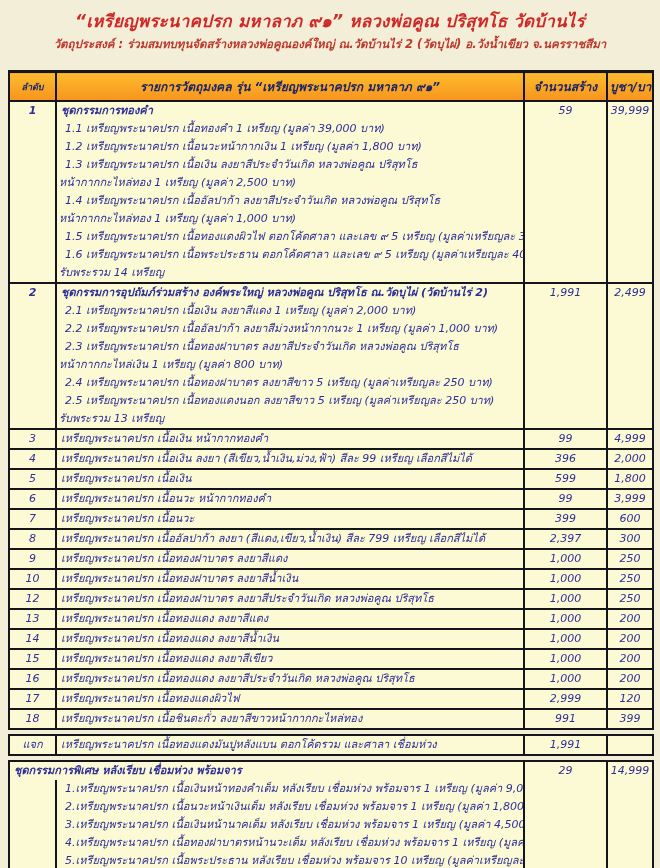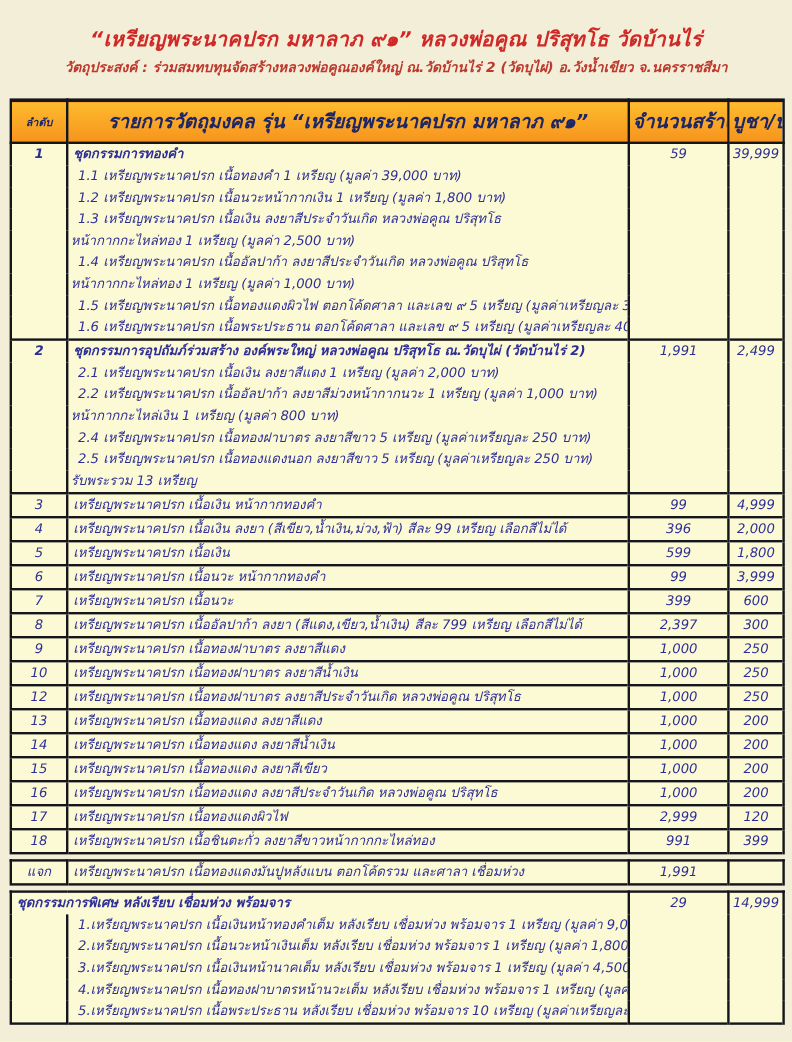--- a/index.html
+++ b/index.html
@@ -16,21 +16,21 @@
   body{
     width:660px;height:868px;
     background:var(--page_cream);
     font-family:"DejaVu Sans","Liberation Sans",sans-serif;
     overflow:hidden;
   }
   .page{padding:3px 8px 0 8px;}
   .title{
     text-align:center;color:var(--title_red);
     font-weight:bold;font-style:italic;
-    font-size:17px;line-height:27px;margin-top:17px;
+    font-size:17px;line-height:27px;margin-top:5px;
     letter-spacing:.2px;
   }
   .subtitle{
     text-align:center;color:var(--subtitle_red);
     font-weight:bold;font-style:italic;
     font-size:11.5px;line-height:19px;margin-bottom:16px;
   }
   table{
     width:644px;border-collapse:collapse;table-layout:fixed;
     background:var(--row_yellow);
@@ -38,21 +38,21 @@
   }
   table.main{border-top:3px solid var(--border_dark);}
   table.strip{margin-top:4px;padding-left:20px;}
   col.c-no{width:47px;}
   col.c-item{width:468px;}
   col.c-qty{width:83px;}
   col.c-price{width:46px;}
   th{
     background:linear-gradient(var(--header_top),var(--header_bottom));
     color:#1c2566;font-style:italic;font-weight:bold;
-    font-size:16px;padding:4px 2px;
+    font-size:12px;padding:4px 2px;
     border:2px solid var(--border_dark);
     overflow:hidden;white-space:nowrap;
   }
   th.h-no{font-size:9px;}
   td{
     color:var(--text_navy);
     font-size:11px;font-style:italic;
     line-height:16px;padding:1px 2px;
     vertical-align:top;
     border-left:2px solid var(--border_dark);
@@ -136,35 +136,47 @@
           <td class="item ind1">1.5 เหรียญพระนาคปรก เนื้อทองแดงผิวไฟ ตอกโค้ดศาลา และเลข ๙  5 เหรียญ (มูลค่าเหรียญละ 300 บาท)</td>
           <td class="qty"></td>
           <td class="price"></td>
         </tr>
         <tr>
           <td class="no"></td>
           <td class="item ind1">1.6 เหรียญพระนาคปรก เนื้อพระประธาน ตอกโค้ดศาลา และเลข ๙  5 เหรียญ (มูลค่าเหรียญละ 400 บาท)</td>
           <td class="qty"></td>
           <td class="price"></td>
         </tr>
+        <tr>
+          <td class="no"></td>
+          <td class="item ind2">รับพระรวม 14 เหรียญ</td>
+          <td class="qty"></td>
+          <td class="price"></td>
+        </tr>
         <tr class="block-start">
           <td class="no bold">2</td>
           <td class="item ind0 bold">ชุดกรรมการอุปถัมภ์ร่วมสร้าง องค์พระใหญ่ หลวงพ่อคูณ ปริสุทโธ ณ.วัดบุไผ่ (วัดบ้านไร่ 2)</td>
           <td class="qty">1,991</td>
           <td class="price">2,499</td>
         </tr>
         <tr>
           <td class="no"></td>
           <td class="item ind1">2.1 เหรียญพระนาคปรก เนื้อเงิน ลงยาสีแดง 1 เหรียญ (มูลค่า 2,000 บาท)</td>
           <td class="qty"></td>
           <td class="price"></td>
         </tr>
         <tr>
           <td class="no"></td>
           <td class="item ind1">2.2 เหรียญพระนาคปรก เนื้ออัลปาก้า ลงยาสีม่วงหน้ากากนวะ 1 เหรียญ (มูลค่า 1,000 บาท)</td>
+          <td class="qty"></td>
+          <td class="price"></td>
+        </tr>
+        <tr>
+          <td class="no"></td>
+          <td class="item ind1">2.3 เหรียญพระนาคปรก เนื้อทองฝาบาตร ลงยาสีประจำวันเกิด หลวงพ่อคูณ ปริสุทโธ</td>
           <td class="qty"></td>
           <td class="price"></td>
         </tr>
         <tr>
           <td class="no"></td>
           <td class="item ind2">หน้ากากกะไหล่เงิน 1 เหรียญ (มูลค่า 800 บาท)</td>
           <td class="qty"></td>
           <td class="price"></td>
         </tr>
         <tr>

